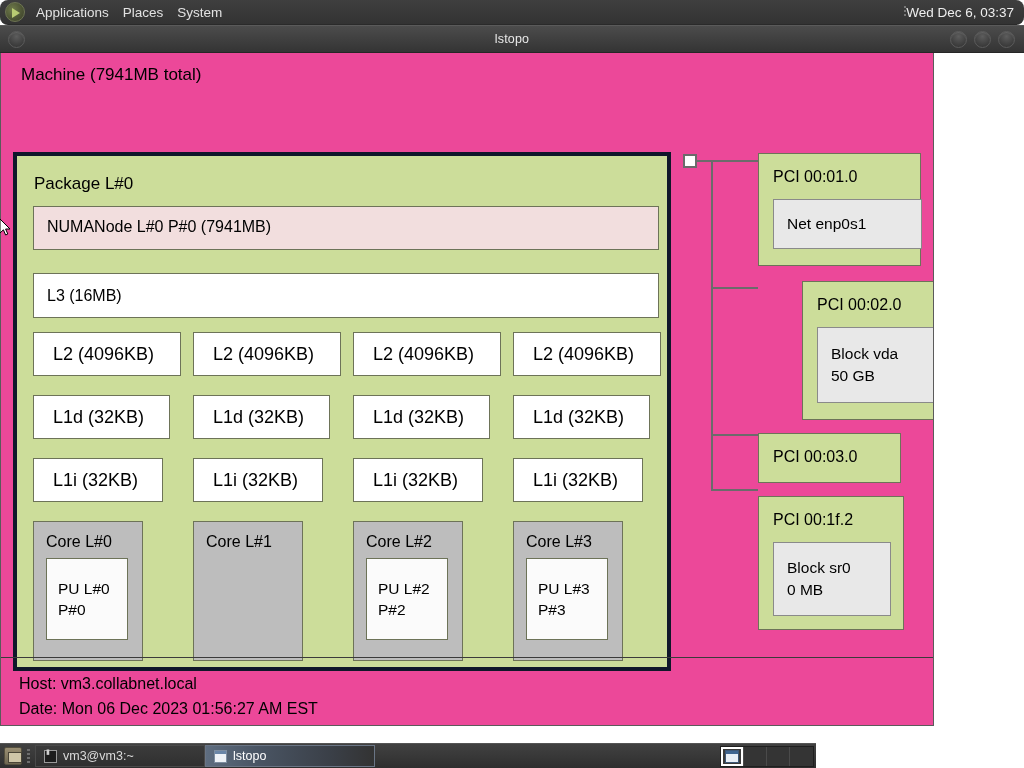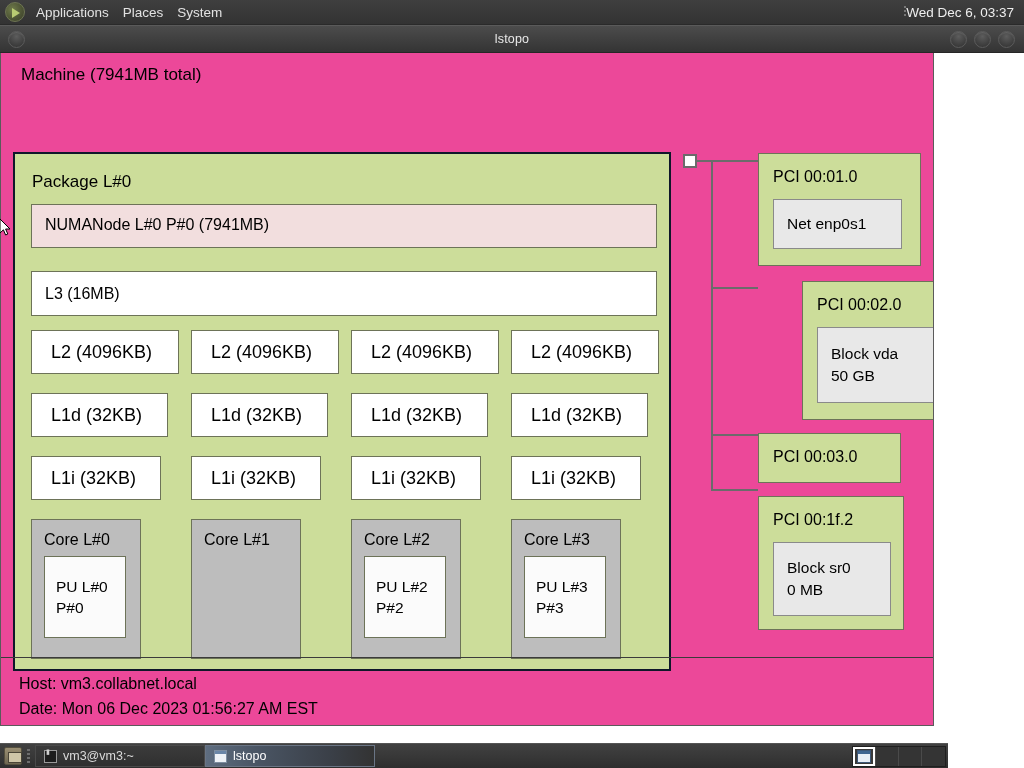--- a/index.html
+++ b/index.html
@@ -9,21 +9,21 @@
     font-family: "Liberation Sans", sans-serif;
     background: #ffffff;
   }
 
   
   #top-panel {
     position: absolute; left: 0; top: 0; width: 1024px; height: 25px;
     background: linear-gradient(to bottom, #3f3f3f 0%, #393939 50%, #333333 100%);
     border-bottom: 1px solid #2a2a2a;
     display: flex; align-items: center;
-    color: #dcdcdc; font-size: 13px;
+    color: #dcdcdc; font-size: 13px; border-radius: 8px;
   }
   #gnome-logo {
     width: 20px; height: 20px; margin-left: 5px; margin-right: 4px;
     border-radius: 50%;
     background: radial-gradient(circle at 35% 35%, #6f7a4a 0%, #4c5334 60%, #3a3f2a 100%);
     border: 1px solid #6e7553;
     position: relative; flex: none;
   }
   #gnome-logo::after {
     content: ""; position: absolute; left: 6px; top: 5px;
@@ -85,21 +85,21 @@
     position: absolute; left: 20px; top: 12px;
     font-size: 17px; color: #000; white-space: nowrap;
   }
 
   .box { position: absolute; border: 1px solid #555c4e; }
   .lbl { white-space: pre-line; color: #000; }
 
   
   #package {
     left: 12px; top: 99px; width: 658px; height: 519px;
-    background: #ccdd9a; border: 2px solid #0f172a;
+    background: #ccdd9a; border: 4px solid #0f172a;
   }
   #package-label {
     position: absolute; left: 17px; top: 18px; font-size: 17px;
   }
 
   
   #numanode {
     left: 16px; top: 50px; width: 626px; height: 44px;
     background: #f2dede; border: 1px solid #6d7358;
   }
@@ -158,21 +158,21 @@
   }
 
   
   #cursor {
     position: absolute; left: 0px; top: 219px; width: 12px; height: 18px;
     pointer-events: none;
   }
 
   
   #taskbar {
-    position: absolute; left: 0; bottom: 0; width: 948px; height: 25px;
+    position: absolute; left: 0; bottom: 0; width: 816px; height: 25px;
     background: linear-gradient(to bottom, #414141 0%, #383838 50%, #2e2e2e 100%);
     border-top: 1px solid #555555;
     display: flex; align-items: center; text-align: center;
   }
   #show-desktop {
     width: 18px; height: 18px; margin-left: 4px; flex: none;
     background: linear-gradient(to bottom, #9a8f73 0%, #6e6751 100%);
     border: 1px solid #55503f; border-radius: 2px; position: relative;
   }
   #show-desktop::after {
@@ -305,21 +305,21 @@
 
     <div class="tree-line" style="left:710px; top:107px; width:2px; height:330px;"></div>
 
     <div class="tree-line" style="left:710px; top:107px; width:47px; height:2px;"></div>
     <div class="tree-line" style="left:710px; top:234px; width:47px; height:2px;"></div>
     <div class="tree-line" style="left:710px; top:381px; width:47px; height:2px;"></div>
     <div class="tree-line" style="left:710px; top:436px; width:47px; height:2px;"></div>
 
     <div class="pcibox" style="left:757px; top:100px; width:163px; height:113px;">
       <div class="pci-label">PCI 00:01.0</div>
-      <div class="devbox" style="left:14px; top:45px; width:129px; height:50px;">Net enp0s1</div>
+      <div class="devbox" style="left:14px; top:45px; width:149px; height:50px;">Net enp0s1</div>
     </div>
 
     <div class="pcibox" style="left:757px; top:228px; width:152px; height:139px;margin-left:44px;">
       <div class="pci-label">PCI 00:02.0</div>
       <div class="devbox" style="left:14px; top:45px; width:120px; height:76px;">Block vda
 50 GB</div>
     </div>
 
     <div class="pcibox" style="left:757px; top:380px; width:143px; height:50px;">
       <div class="pci-label">PCI 00:03.0</div>

